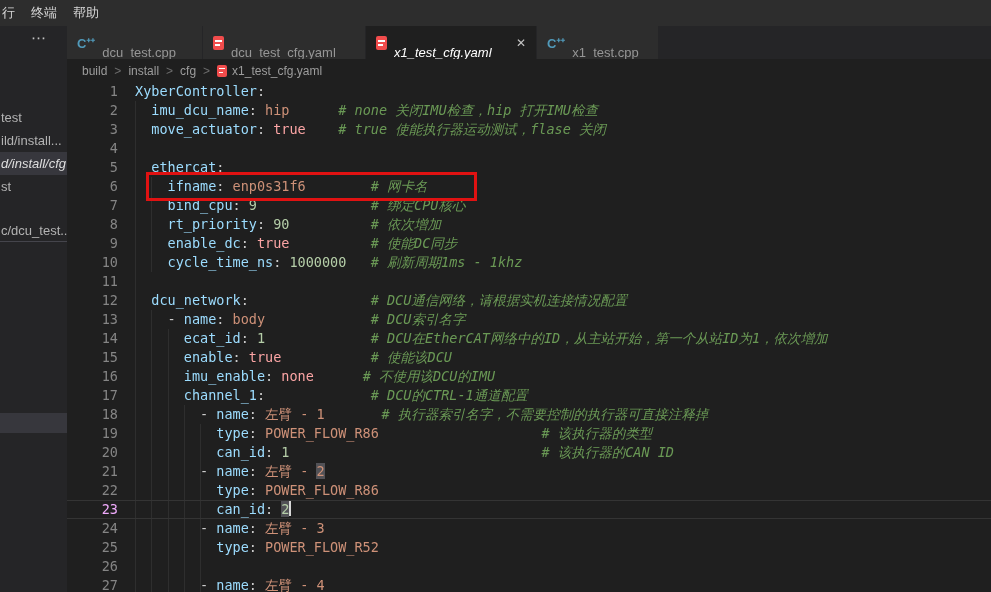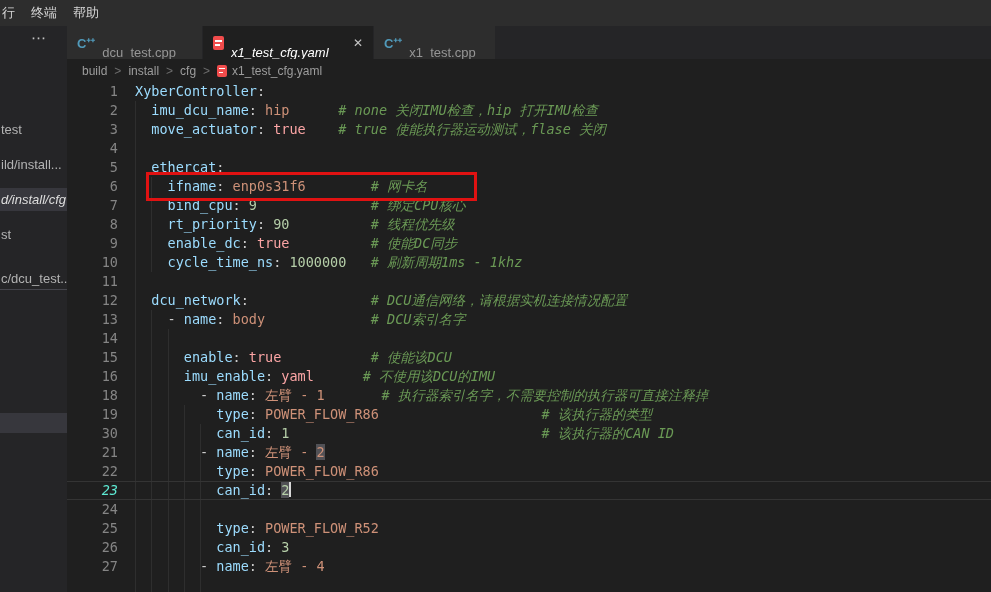--- a/index.html
+++ b/index.html
@@ -10,21 +10,21 @@
   .menubar { position:absolute; top:0; left:0; width:991px; height:26px; background:#2d2d2d;
              display:flex; align-items:center; z-index:10; }
   .menu-item { color:#d6d6d6; font-size:13px; padding:0 8px; height:26px; line-height:26px; cursor:default; }
   .menu-item:first-child { padding-left:2px; }
 
   
   .sidebar { position:absolute; top:26px; left:0; width:67px; bottom:0; background:#252527; z-index:5; }
   .sidebar-more { position:absolute; top:3px; left:31px; color:#c5c5c5; font-size:15px; letter-spacing:1px; }
   .sidebar-items { position:absolute; top:80px; left:0; right:0; }
   .sb-item { height:23px; line-height:23px; font-size:13px; color:#b3b3b3; white-space:nowrap;
-             overflow:hidden; padding-left:1px;margin-top:12px; }
+             overflow:hidden; padding-left:1px; }
   .sb-item.selected { background:#37373d; color:#dedede; font-style:italic; }
   .sb-item.gap { margin-top:21px; }
   .sb-item.sep { border-bottom:1px solid #45454c; }
   .sb-highlight-row { position:absolute; top:387px; left:0; right:0; height:20px; background:#37373d; }
 
   
   .tabstrip { position:absolute; top:26px; left:67px; right:0; height:33px; background:#252527;
               display:flex; z-index:6; }
   .tab { height:33px; display:flex; align-items:center; padding:0 10px; background:#2d2d2d;
          color:#969696; font-size:13px; margin-right:1px; flex:none; }
@@ -45,21 +45,21 @@
                 display:flex; align-items:center; padding-left:15px; font-size:12px; color:#9d9d9d;
                 gap:7px; z-index:6; }
   .bc-sep { color:#6d6d6d; font-size:12px; }
   .bc-file { display:flex; align-items:center; gap:5px; }
 
   
   .editor { position:absolute; top:82px; left:67px; right:0; bottom:0; background:#1f1f1f;
             font-family:"DejaVu Sans Mono",monospace; font-size:13.5px; overflow:hidden; }
   .code-line { display:flex; height:19px; line-height:19px; white-space:pre; position:relative; }
   .code-line.current { box-shadow: inset 0 1px 0 #343434, inset 0 -1px 0 #343434; }
-  .code-line.current .gutter { color:#5eead4;font-style:italic; }
+  .code-line.current .gutter { color:#f0abfc; }
   .gutter { width:51px; flex:none; text-align:right; color:#858585; }
   .ltext { padding-left:17px; white-space:pre; color:#d4d4d4; }
   .tok-txt  { color:#d4d4d4; }
   .tok-key  { color:#9cdcfe; }
   .tok-pun  { color:#cccccc; }
   .tok-str  { color:#ce9178; }
   .tok-bool { color:#fca5a5; }
   .tok-num  { color:#b5cea8; }
   .tok-cmt  { color:#6a9955;font-style:italic; }
   .hl { background:#515156; }
@@ -95,20 +95,24 @@
     <div class="sb-item gap sep">c/dcu_test...</div>
   </div>
   <div class="sb-highlight-row"></div>
 </div>
 
 <div class="tabstrip">
   <div class="tab" style="width:135px">
     <span class="cpp-icon">C⁺⁺</span>
     <span class="tab-label">dcu_test.cpp</span>
   </div>
+  <div class="tab" style="width:162px">
+    <span class="yaml-icon"></span>
+    <span class="tab-label">dcu_test_cfg.yaml</span>
+  </div>
   <div class="tab active" style="width:170px">
     <span class="yaml-icon"></span>
     <span class="tab-label">x1_test_cfg.yaml</span>
     <span class="tab-close">✕</span>
   </div>
   <div class="tab" style="width:121px">
     <span class="cpp-icon">C⁺⁺</span>
     <span class="tab-label">x1_test.cpp</span>
   </div>
 </div>
@@ -134,34 +138,35 @@
   <div class="indent-guide" id="g6"></div>
   <div class="indent-guide" id="g8"></div>
   <div id="code-area" style="position:relative;z-index:2;">
       <div class="code-line"><span class="gutter">1</span><span class="ltext"><span class="tok-key">XyberController</span><span class="tok-pun">:</span></span></div>
       <div class="code-line"><span class="gutter">2</span><span class="ltext"><span class="tok-txt">  </span><span class="tok-key">imu_dcu_name</span><span class="tok-pun">:</span><span class="tok-txt"> </span><span class="tok-str">hip</span><span class="tok-txt">      </span><span class="tok-cmt"># none 关闭IMU检查，hip 打开IMU检查</span></span></div>
       <div class="code-line"><span class="gutter">3</span><span class="ltext"><span class="tok-txt">  </span><span class="tok-key">move_actuator</span><span class="tok-pun">:</span><span class="tok-txt"> </span><span class="tok-bool">true</span><span class="tok-txt">    </span><span class="tok-cmt"># true 使能执行器运动测试，flase 关闭</span></span></div>
       <div class="code-line"><span class="gutter">4</span><span class="ltext"></span></div>
       <div class="code-line"><span class="gutter">5</span><span class="ltext"><span class="tok-txt">  </span><span class="tok-key">ethercat</span><span class="tok-pun">:</span></span></div>
       <div class="code-line"><span class="gutter">6</span><span class="ltext"><span class="tok-txt">    </span><span class="tok-key">ifname</span><span class="tok-pun">:</span><span class="tok-txt"> </span><span class="tok-str">enp0s31f6</span><span class="tok-txt">        </span><span class="tok-cmt"># 网卡名</span></span></div>
       <div class="code-line"><span class="gutter">7</span><span class="ltext"><span class="tok-txt">    </span><span class="tok-key">bind_cpu</span><span class="tok-pun">:</span><span class="tok-txt"> </span><span class="tok-num">9</span><span class="tok-txt">              </span><span class="tok-cmt"># 绑定CPU核心</span></span></div>
-      <div class="code-line"><span class="gutter">8</span><span class="ltext"><span class="tok-txt">    </span><span class="tok-key">rt_priority</span><span class="tok-pun">:</span><span class="tok-txt"> </span><span class="tok-num">90</span><span class="tok-txt">          </span><span class="tok-cmt"># 线程优先级</span></span></div>
+      <div class="code-line"><span class="gutter">8</span><span class="ltext"><span class="tok-txt">    </span><span class="tok-key">rt_priority</span><span class="tok-pun">:</span><span class="tok-txt"> </span><span class="tok-num">90</span><span class="tok-txt">          </span><span class="tok-cmt"># 依次增加</span></span></div>
       <div class="code-line"><span class="gutter">9</span><span class="ltext"><span class="tok-txt">    </span><span class="tok-key">enable_dc</span><span class="tok-pun">:</span><span class="tok-txt"> </span><span class="tok-bool">true</span><span class="tok-txt">          </span><span class="tok-cmt"># 使能DC同步</span></span></div>
       <div class="code-line"><span class="gutter">10</span><span class="ltext"><span class="tok-txt">    </span><span class="tok-key">cycle_time_ns</span><span class="tok-pun">:</span><span class="tok-txt"> </span><span class="tok-num">1000000</span><span class="tok-txt">   </span><span class="tok-cmt"># 刷新周期1ms - 1khz</span></span></div>
       <div class="code-line"><span class="gutter">11</span><span class="ltext"></span></div>
       <div class="code-line"><span class="gutter">12</span><span class="ltext"><span class="tok-txt">  </span><span class="tok-key">dcu_network</span><span class="tok-pun">:</span><span class="tok-txt">               </span><span class="tok-cmt"># DCU通信网络，请根据实机连接情况配置</span></span></div>
       <div class="code-line"><span class="gutter">13</span><span class="ltext"><span class="tok-txt">    </span><span class="tok-pun">- </span><span class="tok-key">name</span><span class="tok-pun">:</span><span class="tok-txt"> </span><span class="tok-str">body</span><span class="tok-txt">             </span><span class="tok-cmt"># DCU索引名字</span></span></div>
-      <div class="code-line"><span class="gutter">14</span></div>
+      <div class="code-line"><span class="gutter">14</span><span class="ltext"><span class="tok-txt">      </span><span class="tok-key">ecat_id</span><span class="tok-pun">:</span><span class="tok-txt"> </span><span class="tok-num">1</span><span class="tok-txt">             </span><span class="tok-cmt"># DCU在EtherCAT网络中的ID，从主站开始，第一个从站ID为1，依次增加</span></span></div>
       <div class="code-line"><span class="gutter">15</span><span class="ltext"><span class="tok-txt">      </span><span class="tok-key">enable</span><span class="tok-pun">:</span><span class="tok-txt"> </span><span class="tok-bool">true</span><span class="tok-txt">           </span><span class="tok-cmt"># 使能该DCU</span></span></div>
-      <div class="code-line"><span class="gutter">16</span><span class="ltext"><span class="tok-txt">      </span><span class="tok-key">imu_enable</span><span class="tok-pun">:</span><span class="tok-txt"> </span><span class="tok-bool">yaml</span><span class="tok-txt">      </span><span class="tok-cmt"># 不使用该DCU的IMU</span></span></div>
+      <div class="code-line"><span class="gutter">16</span><span class="ltext"><span class="tok-txt">      </span><span class="tok-key">imu_enable</span><span class="tok-pun">:</span><span class="tok-txt"> </span><span class="tok-bool">none</span><span class="tok-txt">      </span><span class="tok-cmt"># 不使用该DCU的IMU</span></span></div>
+      <div class="code-line"><span class="gutter">17</span><span class="ltext"><span class="tok-txt">      </span><span class="tok-key">channel_1</span><span class="tok-pun">:</span><span class="tok-txt">             </span><span class="tok-cmt"># DCU的CTRL-1通道配置</span></span></div>
       <div class="code-line"><span class="gutter">18</span><span class="ltext"><span class="tok-txt">        </span><span class="tok-pun">- </span><span class="tok-key">name</span><span class="tok-pun">:</span><span class="tok-txt"> </span><span class="tok-str">左臂 - 1</span><span class="tok-txt">       </span><span class="tok-cmt"># 执行器索引名字，不需要控制的执行器可直接注释掉</span></span></div>
       <div class="code-line"><span class="gutter">19</span><span class="ltext"><span class="tok-txt">          </span><span class="tok-key">type</span><span class="tok-pun">:</span><span class="tok-txt"> </span><span class="tok-str">POWER_FLOW_R86</span><span class="tok-txt">                    </span><span class="tok-cmt"># 该执行器的类型</span></span></div>
-      <div class="code-line"><span class="gutter">30</span><span class="ltext"><span class="tok-txt">          </span><span class="tok-key">can_id</span><span class="tok-pun">:</span><span class="tok-txt"> </span><span class="tok-num">1</span><span class="tok-txt">                               </span><span class="tok-cmt"># 该执行器的CAN ID</span></span></div>
+      <div class="code-line"><span class="gutter">20</span><span class="ltext"><span class="tok-txt">          </span><span class="tok-key">can_id</span><span class="tok-pun">:</span><span class="tok-txt"> </span><span class="tok-num">1</span><span class="tok-txt">                               </span><span class="tok-cmt"># 该执行器的CAN ID</span></span></div>
       <div class="code-line"><span class="gutter">21</span><span class="ltext"><span class="tok-txt">        </span><span class="tok-pun">- </span><span class="tok-key">name</span><span class="tok-pun">:</span><span class="tok-txt"> </span><span class="tok-str">左臂 - </span><span class="tok-str hl">2</span></span></div>
       <div class="code-line"><span class="gutter">22</span><span class="ltext"><span class="tok-txt">          </span><span class="tok-key">type</span><span class="tok-pun">:</span><span class="tok-txt"> </span><span class="tok-str">POWER_FLOW_R86</span></span></div>
       <div class="code-line current"><span class="gutter">23</span><span class="ltext"><span class="tok-txt">          </span><span class="tok-key">can_id</span><span class="tok-pun">:</span><span class="tok-txt"> </span><span class="tok-num hl">2</span><span class="cursor"></span></span></div>
-      <div class="code-line"><span class="gutter">24</span></div>
+      <div class="code-line"><span class="gutter">24</span><span class="ltext"><span class="tok-txt">        </span><span class="tok-pun">- </span><span class="tok-key">name</span><span class="tok-pun">:</span><span class="tok-txt"> </span><span class="tok-str">左臂 - 3</span></span></div>
       <div class="code-line"><span class="gutter">25</span><span class="ltext"><span class="tok-txt">          </span><span class="tok-key">type</span><span class="tok-pun">:</span><span class="tok-txt"> </span><span class="tok-str">POWER_FLOW_R52</span></span></div>
-      <div class="code-line"><span class="gutter">26</span><span class="ltext"><span class="tok-txt">          </span><span class="tok-key">can_id</span><span class="tok-pun">:</span><span class="tok-txt"> </span><span class="tok-num">3</span></span></div>
+      <div class="code-line"><span class="gutter">26</span></div>
       <div class="code-line"><span class="gutter">27</span><span class="ltext"><span class="tok-txt">        </span><span class="tok-pun">- </span><span class="tok-key">name</span><span class="tok-pun">:</span><span class="tok-txt"> </span><span class="tok-str">左臂 - 4</span></span></div>
     </div>
   <div class="annotation-box"></div>
 </div>
 
 </body></html>

